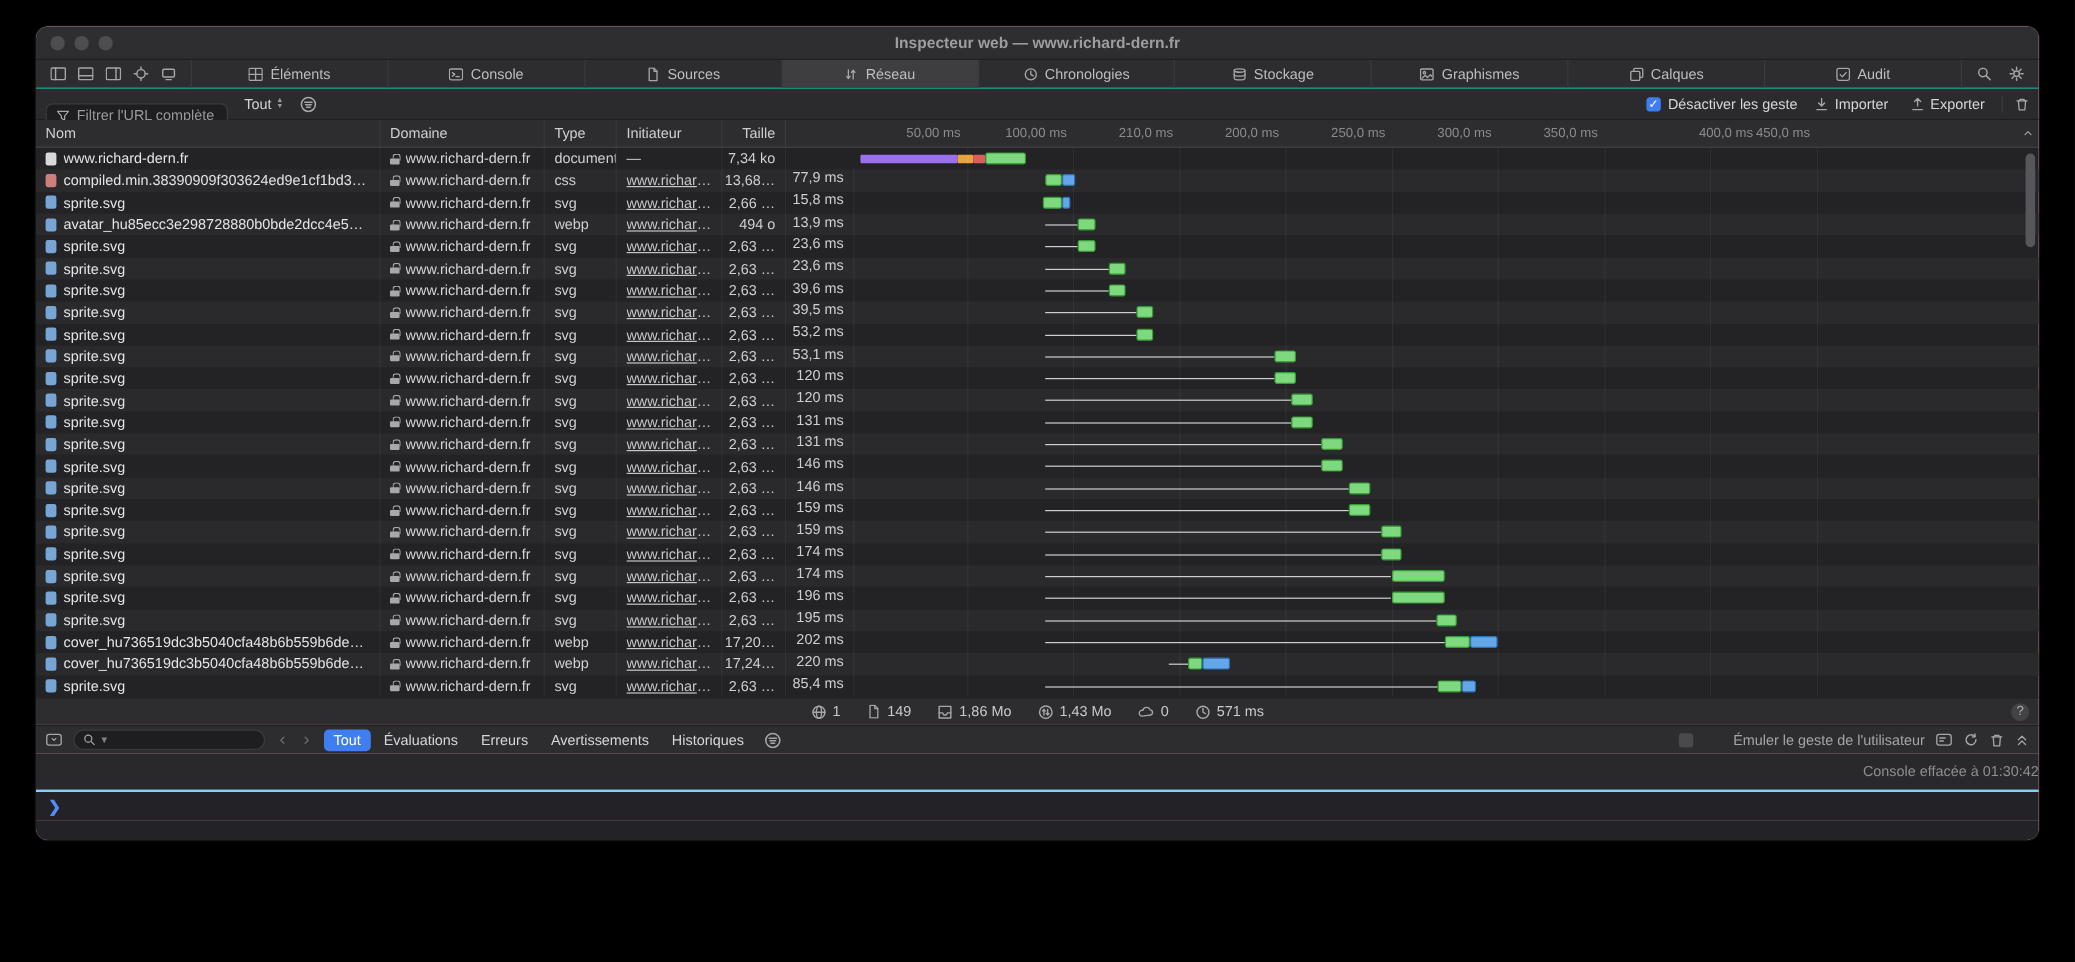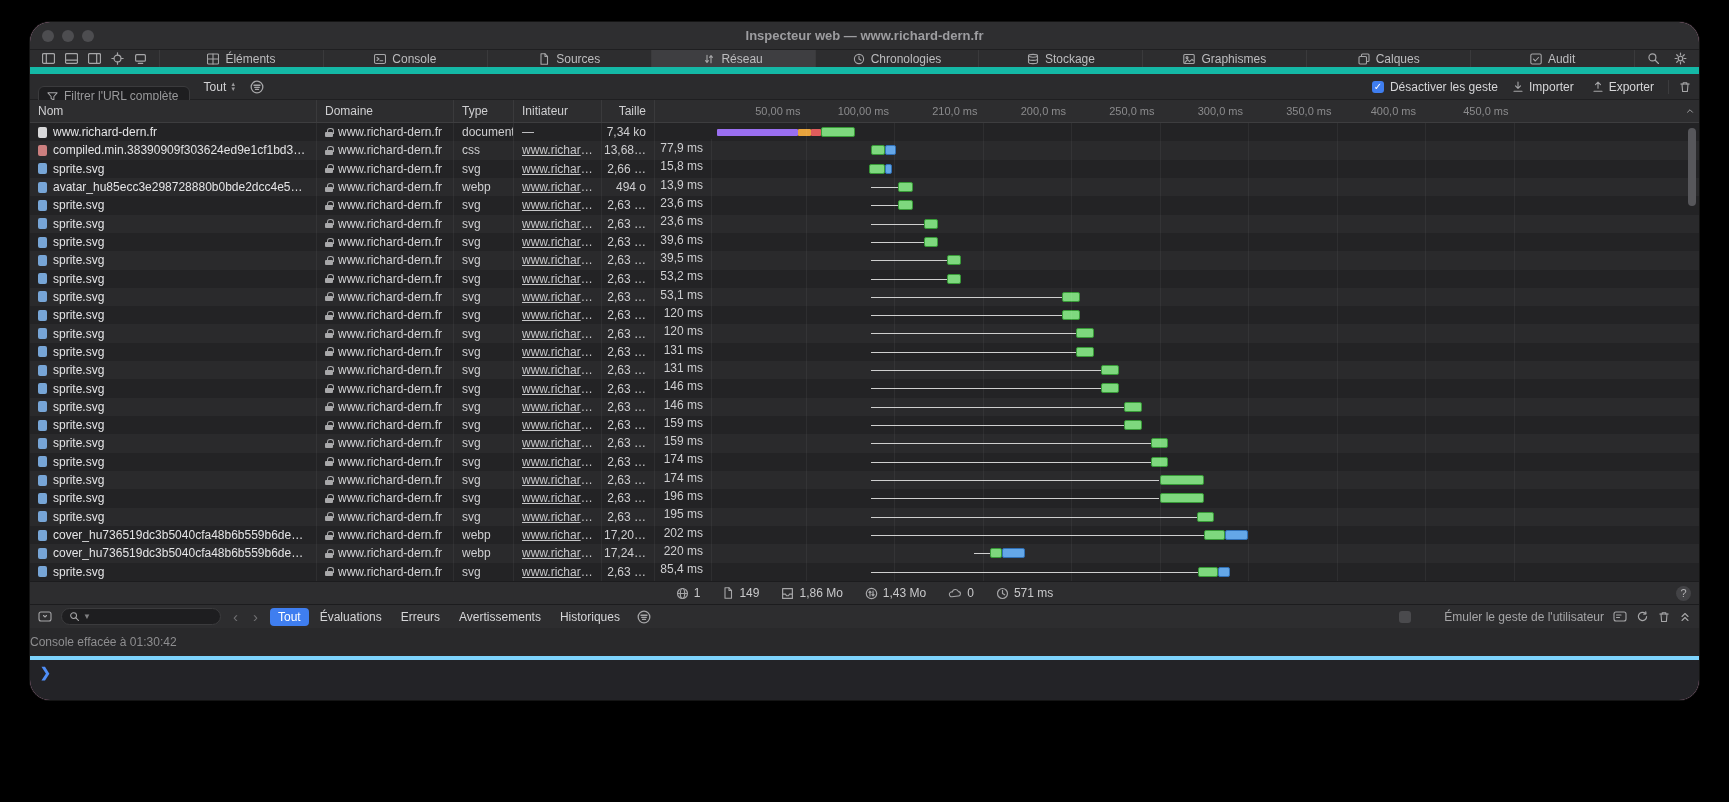--- a/index.html
+++ b/index.html
@@ -5,31 +5,31 @@
   * { box-sizing: border-box; }
   html,body { margin:0; padding:0; }
   body {
     width:1729px; height:802px; background:#000;
     font-family:"Liberation Sans", sans-serif; font-size:12px;
     position:relative; overflow:hidden; color:#d0d0d2;
     -webkit-font-smoothing:antialiased;
   }
   .window {
     position:absolute; left:30px; top:22px; width:1669px; height:678px;
-    background:#f9a8d4; border-radius:20px; overflow:hidden;
+    background:#f9a8d4; border-radius:10px; overflow:hidden;
     box-shadow:0 0 0 1px rgba(255,255,255,0.08), 0 20px 60px rgba(0,0,0,0.8);
     display:flex; flex-direction:column;
   }
   
   .titlebar { height:28px; flex:none; background:#2e2e30; border-bottom:1px solid #1f1f21; position:relative; display:flex; align-items:center; justify-content:center; }
   .traffic { position:absolute; left:12px; top:8px; display:flex; gap:8px; }
   .light { width:12px; height:12px; border-radius:50%; background:#4d4d50; }
   .win-title { color:#9d9da0; font-size:13px; font-weight:bold; }
   
-  .tabstrip { height:24px; flex:none; background:#2d2d2f; border-bottom:7px solid #14b8a6; display:flex; align-items:stretch; }
+  .tabstrip { height:24px; flex:none; background:#2d2d2f; border-bottom:1px solid #14b8a6; display:flex; align-items:stretch; }
   .panel-icons { display:flex; align-items:center; gap:10px; padding:0 12px; border-right:1px solid #3a3a3c; }
   .tab { flex:1; display:flex; align-items:center; justify-content:center; gap:6px; color:#bdbdbf; border-right:1px solid #3a3a3c; cursor:default; }
   .tab.active { background:#3e3e41; }
   .right-tools { display:flex; align-items:center; gap:14px; padding:0 12px; }
   svg.icn { display:block; stroke:#a6a6a8; fill:none; stroke-width:1.1; stroke-linecap:round; stroke-linejoin:round; }
   
   .netbar { height:26px; flex:none; background:#2b2b2d; border-bottom:1px solid #1f1f21; display:flex; align-items:center; padding:0 8px; gap:10px; }
   .filter-field { display:flex; align-items:center; gap:6px; background:#1e1e20; border:1px solid #3b3b3d; border-radius:6px; padding:2px 10px 3px 8px; color:#9a9a9c;margin-top:20px; }
   .scope-select { display:flex; align-items:center; gap:4px; color:#d3d3d5; padding:2px 4px; }
   .updown { display:inline-flex; flex-direction:column; font-size:6px; line-height:5px; color:#9a9a9c; }
@@ -85,21 +85,21 @@
   .help-btn { position:absolute; right:8px; top:4px; width:15px; height:15px; border-radius:50%; background:#434346; color:#b2b2b4; font-size:11px; line-height:15px; text-align:center; }
   
   .consolebar { height:24px; flex:none; background:#2d2d2f; border-top:1px solid #1c1c1e; display:flex; align-items:center; padding:0 8px; gap:9px; color:#c9c9cb; }
   .search-field { width:160px; height:17px; background:#1e1e20; border:1px solid #3b3b3d; border-radius:9px; display:flex; align-items:center; gap:3px; padding:0 7px; color:#808082; }
   .nav-arrow { color:#707073; font-size:15px; line-height:1; padding:0 3px; }
   .ctabs { display:flex; align-items:center; gap:3px; }
   .ctab { padding:2px 8px; color:#d6d6d8; border-radius:4px; cursor:default; }
   .ctab.sel { background:#3f7ef0; color:#fff; }
   .dim-label { color:#a5a5a7;margin-left:27px; }
   
-  .console-msg-row { height:32px; flex:none; background:#29292b; border-bottom:4px solid #7dd3fc; display:flex; align-items:center; justify-content:flex-start; color:#8e8e90; }
+  .console-msg-row { height:32px; flex:none; background:#29292b; border-bottom:2px solid #7dd3fc; display:flex; align-items:center; justify-content:flex-end; color:#8e8e90; }
   .prompt-row { height:24px; flex:none; background:#232327; display:flex; align-items:center; padding-left:10px; }
   .prompt-chevron { color:#4f8ef7; font-weight:bold; font-size:13px; }
   .console-fill { flex:1; background:#232327; }
 </style>
 </head>
 <body>
 
 <div class="window">
 
   <div class="titlebar">
@@ -294,21 +294,21 @@
             <path d="M3 7.5L6 4.5l3 3"></path>
           </svg>
         </span>
     <span class="tick" style="left: 93.5px;">50,00 ms</span>
         <span class="tick" style="left: 182px;">100,00 ms</span>
         <span class="tick" style="left: 270.5px;">210,0 ms</span>
         <span class="tick" style="left: 359px;">200,0 ms</span>
         <span class="tick" style="left: 447.5px;">250,0 ms</span>
         <span class="tick" style="left: 536px;">300,0 ms</span>
         <span class="tick" style="left: 624.5px;">350,0 ms</span>
-        <span class="tick" style="left: 709px;">400,0 ms</span>
+        <span class="tick" style="left: 754px;">400,0 ms</span>
         <span class="tick" style="left: 801.5px;">450,0 ms</span>
       </div>
   </div>
 
   <div class="tbody">
     <div id="rows">
         <div class="t-row">
           <div class="t-cell c-name">
             <span class="ficon document"></span>
             <span class="nm">www.richard-dern.fr</span>

